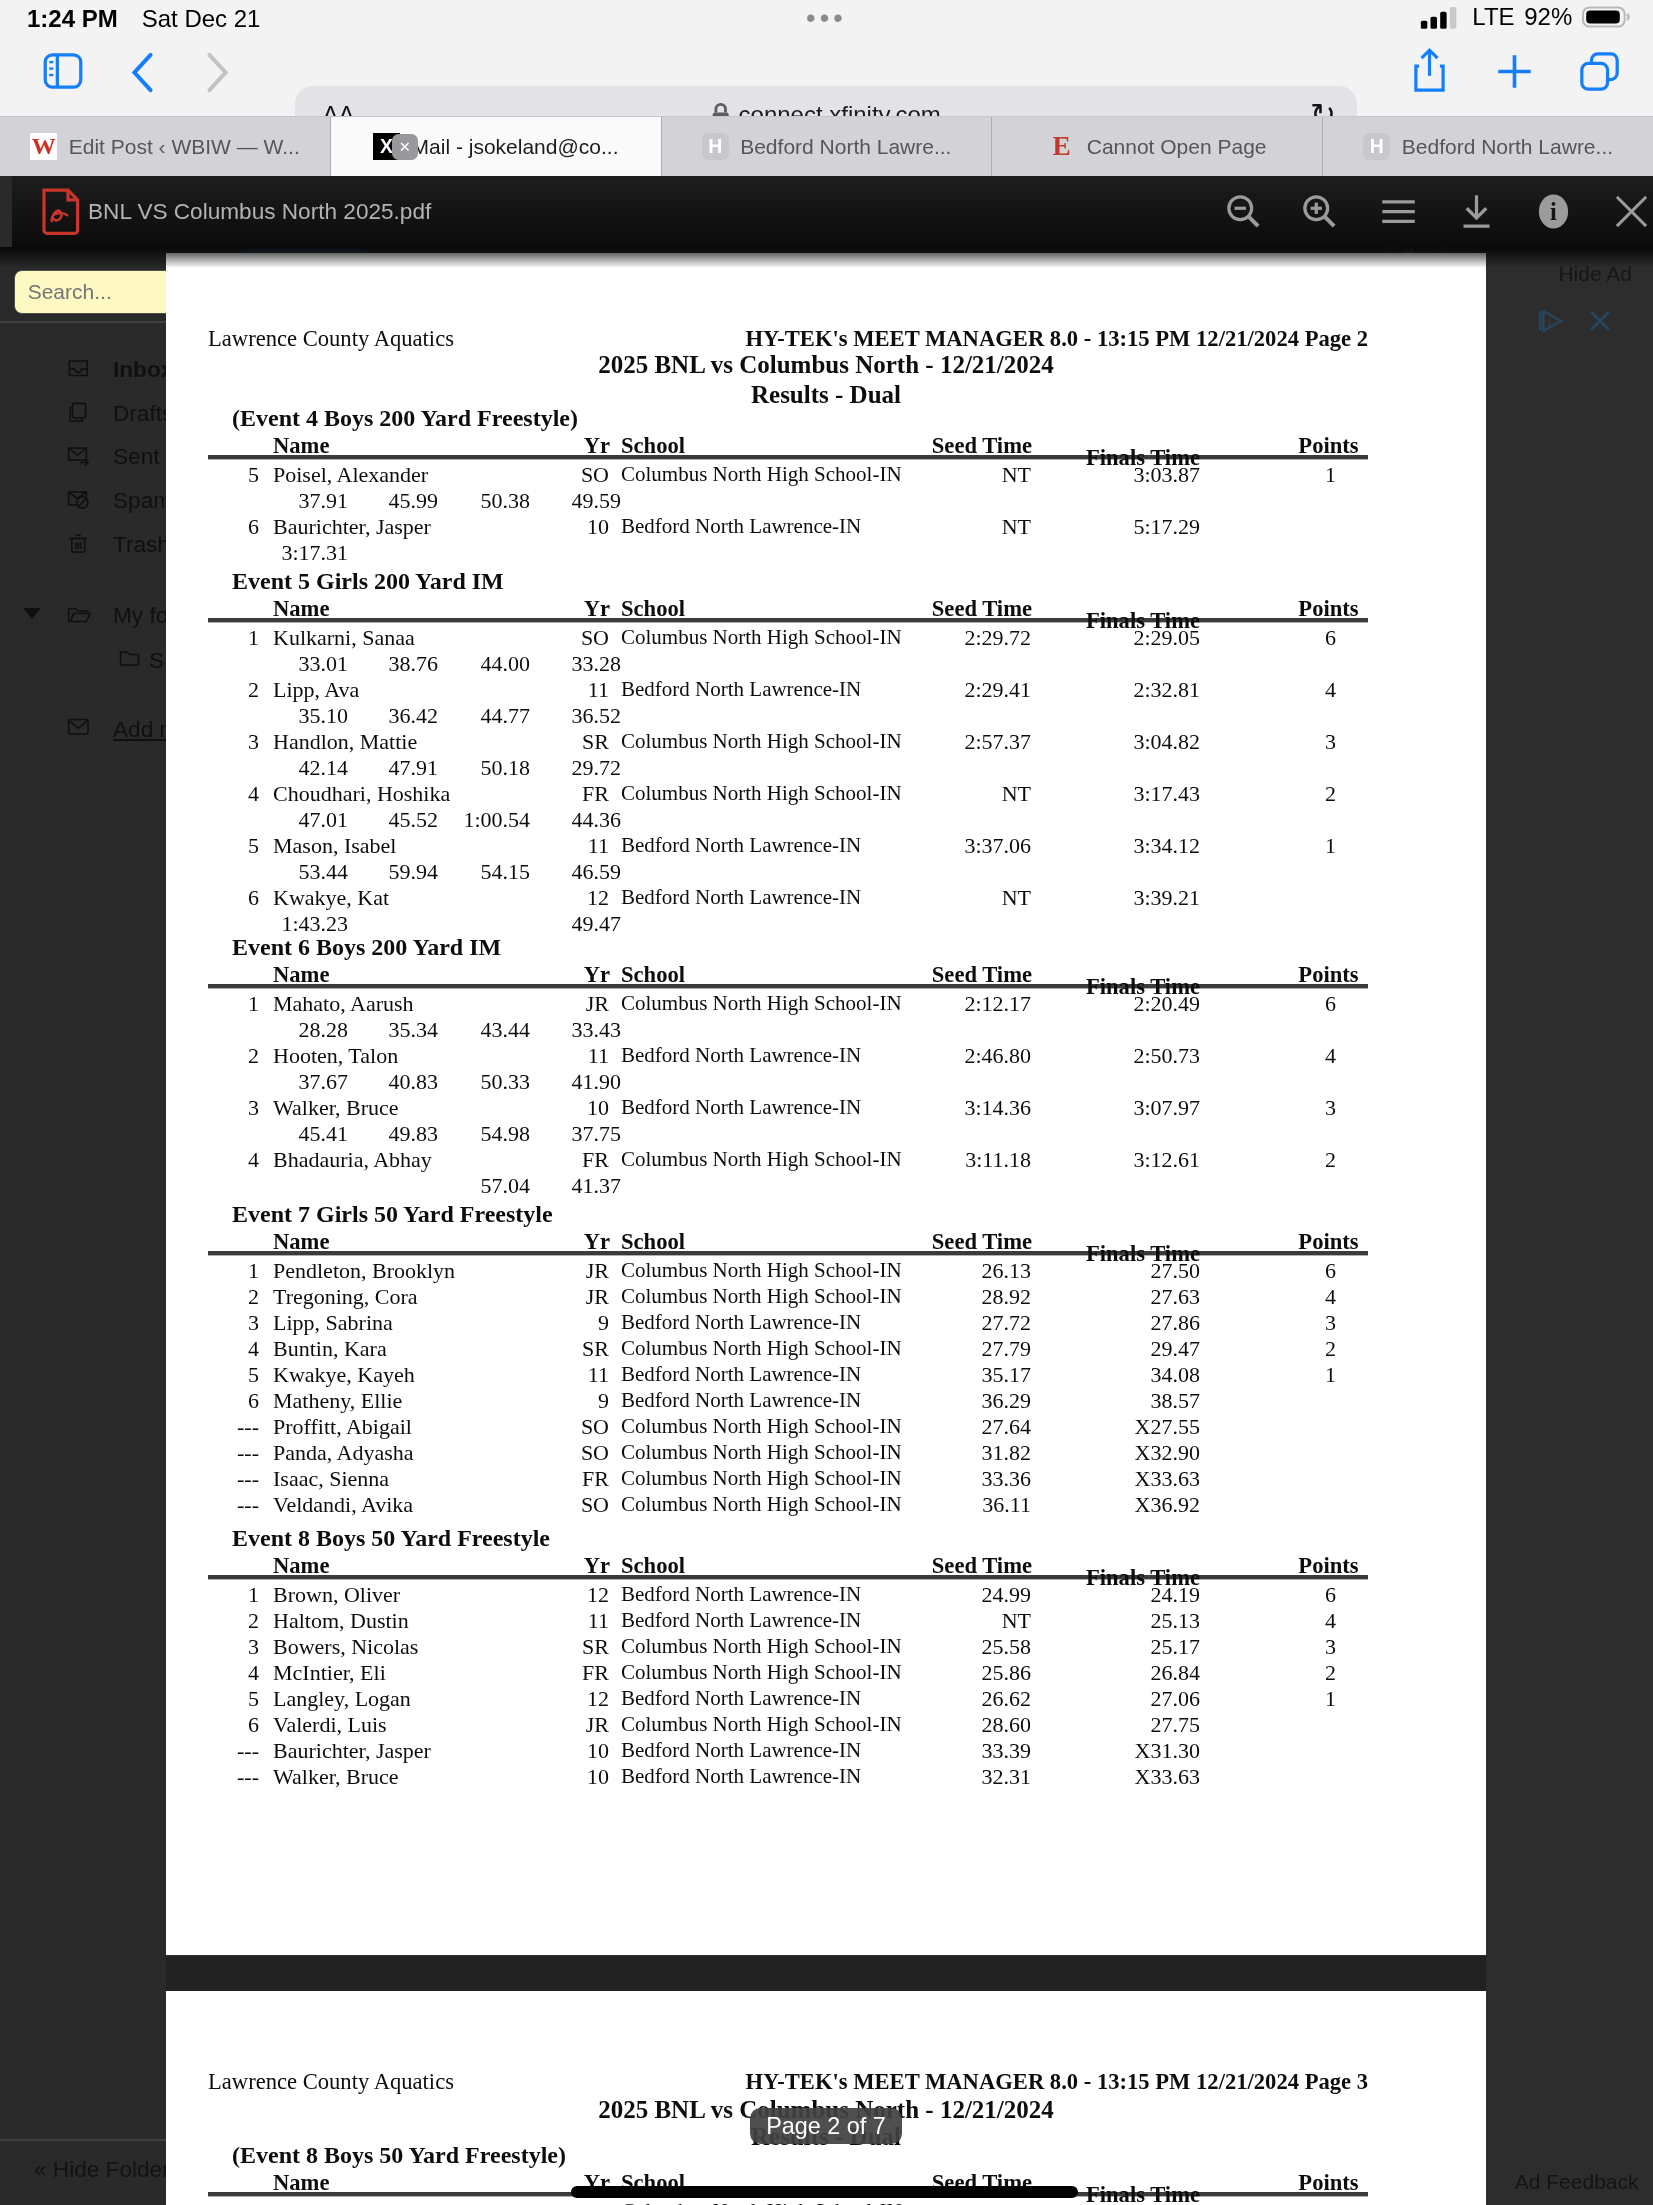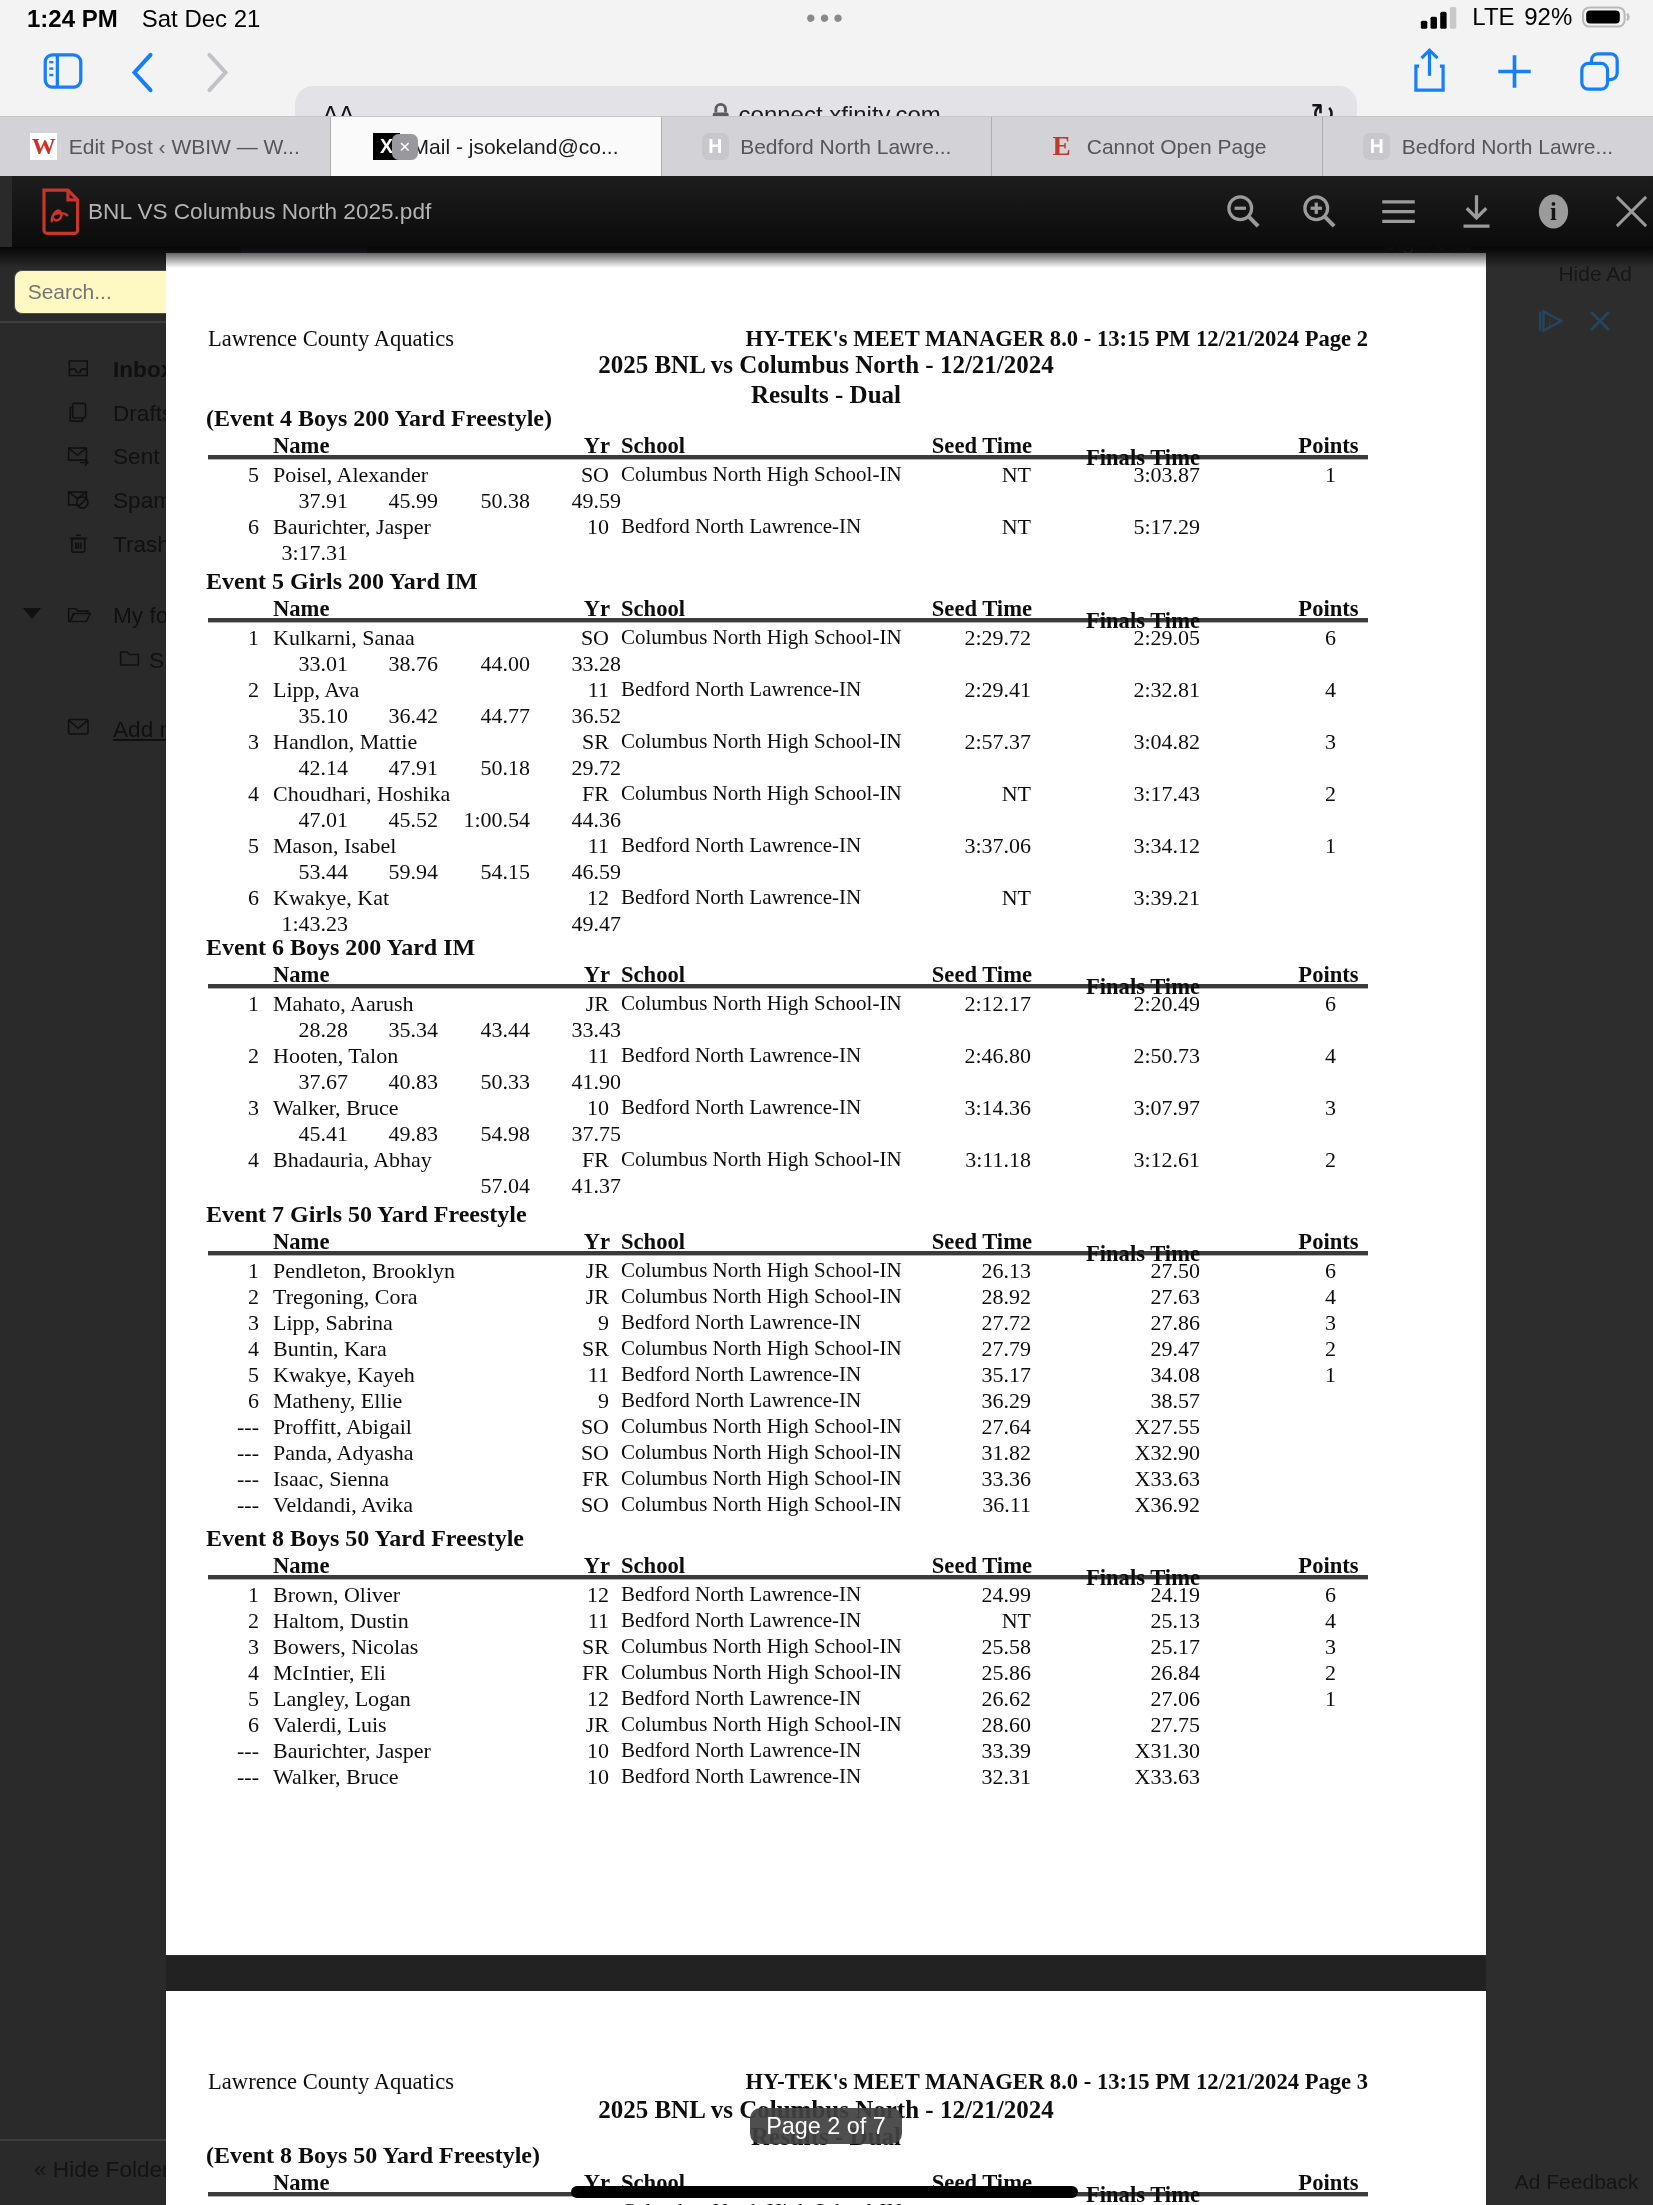--- a/index.html
+++ b/index.html
@@ -59,21 +59,21 @@
   
   .docpage{position:absolute;left:166px;width:1320px;background:#fff;z-index:20;overflow:hidden;font-family:"Liberation Serif",serif;color:#0d0d0d;}
   #page1{top:253px;height:1702px;}
   #pagegap{position:absolute;left:166px;top:1956px;width:1320px;height:35px;background:#222;z-index:20;}
   #page2{top:1991px;height:215px;}
   .org{position:absolute;left:42px;font-size:22.6px;}
   .mgr{position:absolute;right:118px;font-size:22.6px;font-weight:600;}
   .doctitle{position:absolute;left:0;right:0;text-align:center;font-size:25px;font-weight:700;}
   .docsub{position:absolute;left:0;right:0;text-align:center;font-size:25px;font-weight:700;}
   .event{position:absolute;left:0;width:1320px;}
-  .ev-title{margin-left:40px;height:26px;font-size:24px;font-weight:700;white-space:nowrap;}
+  .ev-title{margin-left:66px;height:26px;font-size:24px;font-weight:700;white-space:nowrap;}
   .cols{position:relative;height:24px;font-weight:700;font-size:22.6px;}
   .rule{margin-left:42px;width:1160px;height:4px;background:#3b3b3b;border-bottom:1.6px solid #b0b0b0;}
   .prow,.splitrow{position:relative;height:26px;font-size:22px;}
   .abs{position:absolute;top:1.6px;white-space:nowrap;}
   .c-name{left:107px;} .c-yr{left:387px;width:57px;text-align:right;} .c-school{left:455px;}
   .c-seed{left:664px;width:202px;text-align:right;} .c-finals{left:832px;width:202px;text-align:right;margin-top:12px;}
   .c-pts{left:1098px;width:129px;text-align:center;}
   .r-rank{left:32px;width:61px;text-align:right;}
   .r-name{left:107px;}
   .r-yr{left:387px;width:56px;text-align:right;}

